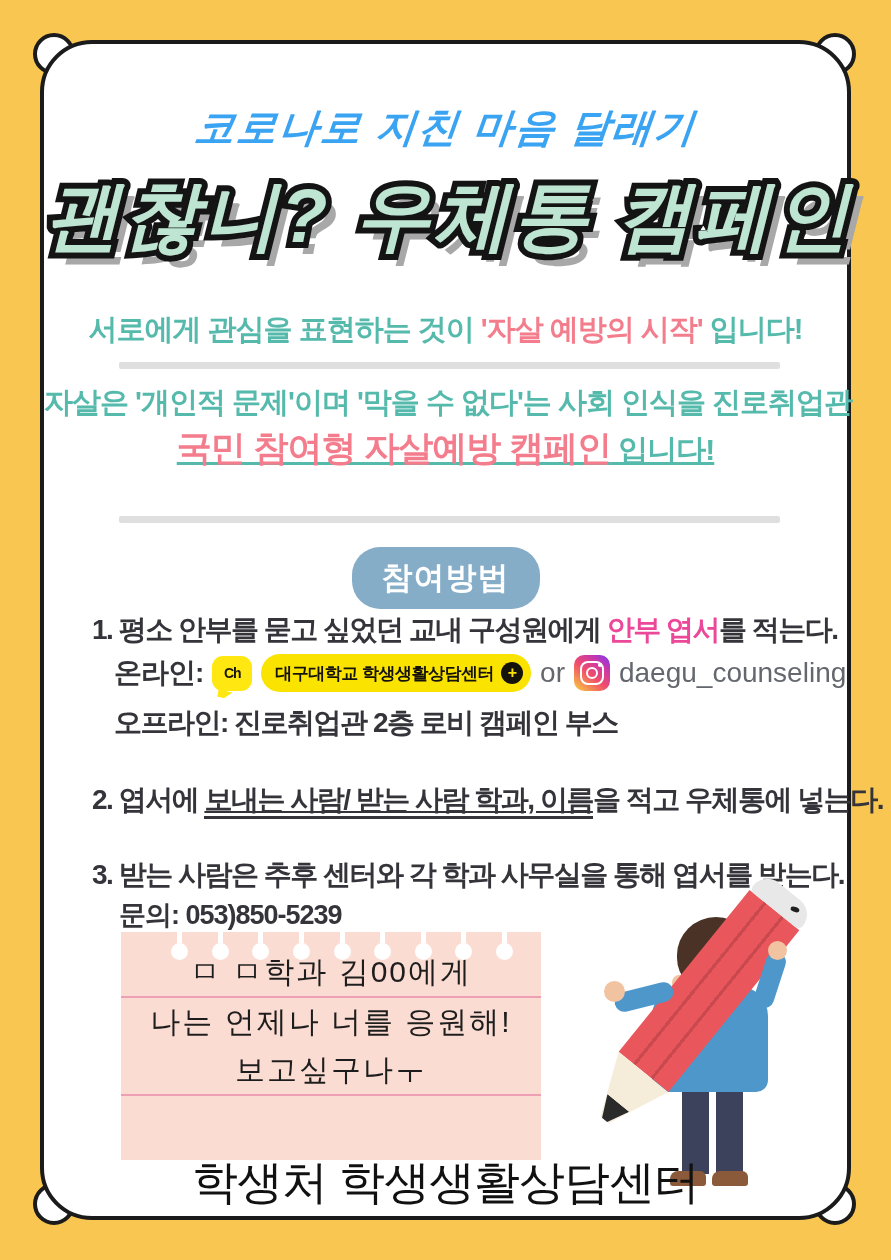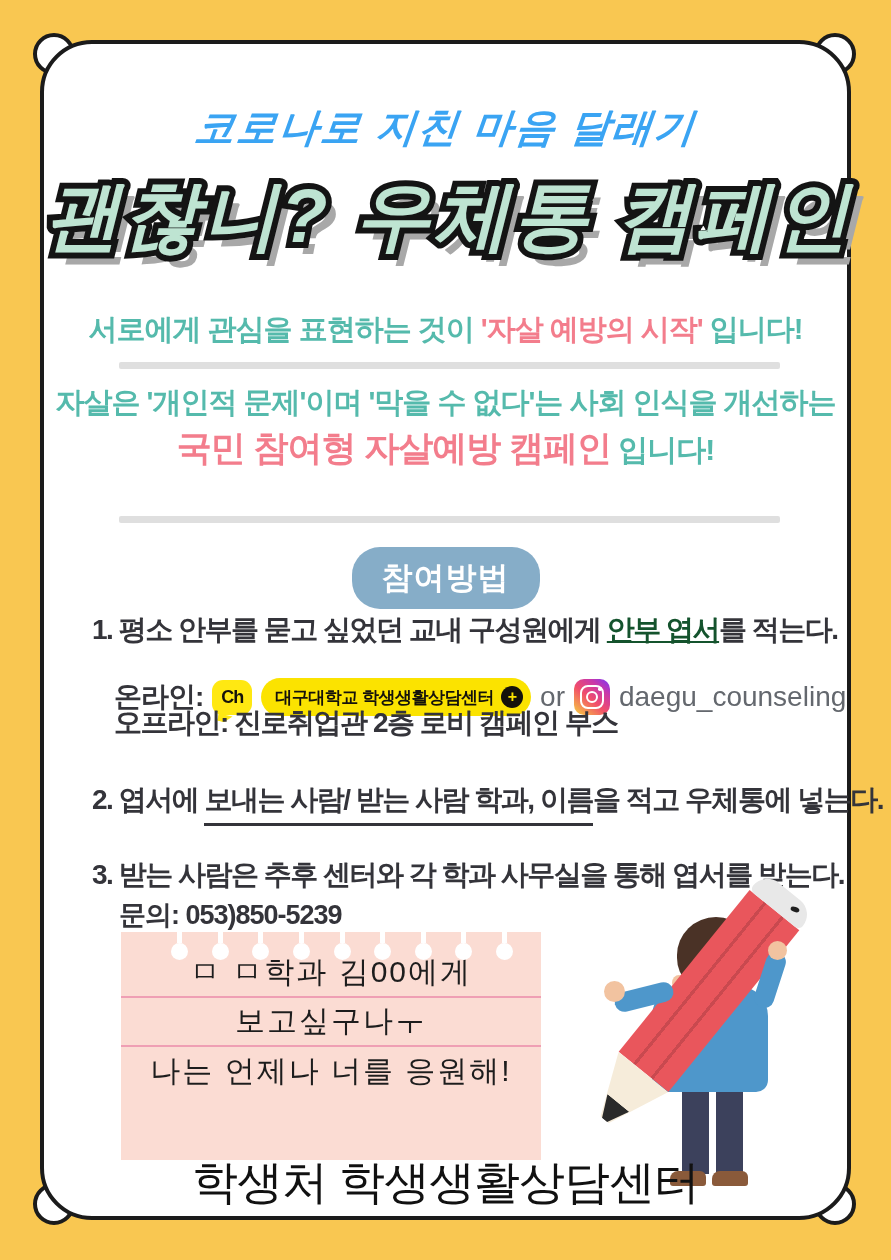--- a/index.html
+++ b/index.html
@@ -44,49 +44,49 @@
   .divider {
     position:absolute; left:75px; width:661px; height:7px; background:#DFDFDF; border-radius:2px;
   }
   .divider.d1 { top:318px; }
   .divider.d2 { top:472px; }
   .desc { position:absolute; top:336px; left:0; width:100%; text-align:center;
           font-weight:bold; color:#55BAAC; letter-spacing:-1px; }
   .desc .dline { font-size:29px; line-height:44px; white-space:nowrap; }
   .desc .big-pink  { color:#F37D8C; font-size:38px; }
   .desc .big-pink2 { color:#F37D8C; font-size:35px; }
-  .desc .dline3 { font-size:30px; line-height:48px; }
+  .desc .dline3 { font-size:30px; line-height:48px;text-decoration:underline; }
   
   .badge {
     position:absolute; top:503px; left:50%; transform:translateX(-50%);
     background:#86ADC8; color:#fff; font-size:31px; font-weight:bold;
     padding:10px 30px; border-radius:28px; letter-spacing:1px;
   }
   
   .step { position:absolute; left:48px; font-size:28px; font-weight:bold;
           color:#34343A; letter-spacing:-1.5px; white-space:nowrap; }
   .step1 { top:567px; }
   .step2 { top:737px; }
   .step3 { top:812px; }
-  .blue-hl { color:#14532d;text-decoration:underline; }
-  .ul { border-bottom:3px solid #34343A; padding-bottom:8px; }
+  .blue-hl { color:#ec4899; }
+  .ul { border-bottom:3px solid #34343A; padding-bottom:1px;text-decoration:underline; }
   .online-row {
     position:absolute; left:70px; top:610px; display:flex; align-items:center; gap:9px;
-    font-size:28px; font-weight:bold; color:#34343A; letter-spacing:-1px;margin-top:24px;
+    font-size:28px; font-weight:bold; color:#34343A; letter-spacing:-1px;
   }
   .gray-txt { color:#64686E; font-weight:normal; letter-spacing:0; }
   .offline { position:absolute; left:70px; top:660px; font-size:28px; font-weight:bold;
              color:#34343A; letter-spacing:-1.5px; }
   .inquiry { position:absolute; left:75px; top:853px; font-size:27px; font-weight:bold;
              color:#34343A; letter-spacing:-1px; }
   
   .kakao-ch {
     position:relative; width:40px; height:35px; background:#FFE812; border-radius:11px;
     display:flex; align-items:center; justify-content:center;
-    font-size:18px; font-weight:bold; color:#14120B; flex:0 0 auto;
+    font-size:14px; font-weight:bold; color:#14120B; flex:0 0 auto;
   }
   .kakao-ch::after {
     content:""; position:absolute; left:6px; bottom:-7px;
     border:7px solid transparent; border-top-color:#FFE812; border-left-color:#FFE812;
     border-bottom:0; transform:rotate(12deg);
   }
   .kakao-pill {
     display:flex; align-items:center; gap:7px; background:#FBE300; border-radius:19px;
     height:38px; padding:0 8px 0 14px; font-size:17px; font-weight:bold;
     color:#14120B; letter-spacing:-0.5px;
@@ -175,21 +175,21 @@
     <span class="title-layer title-over">괜찮니? 우체통 캠페인</span>
   </div>
 
   <div class="tagline">
     <span>서로에게 관심을 표현하는 것이 </span><span class="pink">'자살 예방의 시작'</span><span> 입니다!</span>
   </div>
 
   <div class="divider d1"></div>
 
   <div class="desc">
-    <div class="dline">자살은 '개인적 문제'이며 '막을 수 없다'는 사회 인식을 개선하는</div>
+    <div class="dline">자살은 '개인적 문제'이며 '막을 수 없다'는 사회 인식을 진로취업관</div>
     <div class="dline dline3">
       <span class="big-pink2">국민 참여형 자살예방 캠페인</span><span> 입니다!</span>
     </div>
   </div>
 
   <div class="divider d2"></div>
 
   <div class="badge">참여방법</div>
 
   <div class="step step1">
@@ -255,22 +255,22 @@
       <span class="pin">
           <span class="stem"></span>
           <span class="head"></span>
         </span>
       <span class="pin">
           <span class="stem"></span>
           <span class="head"></span>
         </span>
     </div>
     <div class="note-row lined">ㅁ ㅁ학과 김00에게</div>
+    <div class="note-row">나는 언제나 너를 응원해!</div>
     <div class="note-row lined">보고싶구나ㅜ</div>
-    <div class="note-row">나는 언제나 너를 응원해!</div>
   </div>
 
   <div class="character">
     <div class="hair"></div>
     <div class="ear"></div>
     <div class="sweater"></div>
     <div class="pencil">
       <div class="cap">
           <div class="graphite-dot"></div>
         </div>

